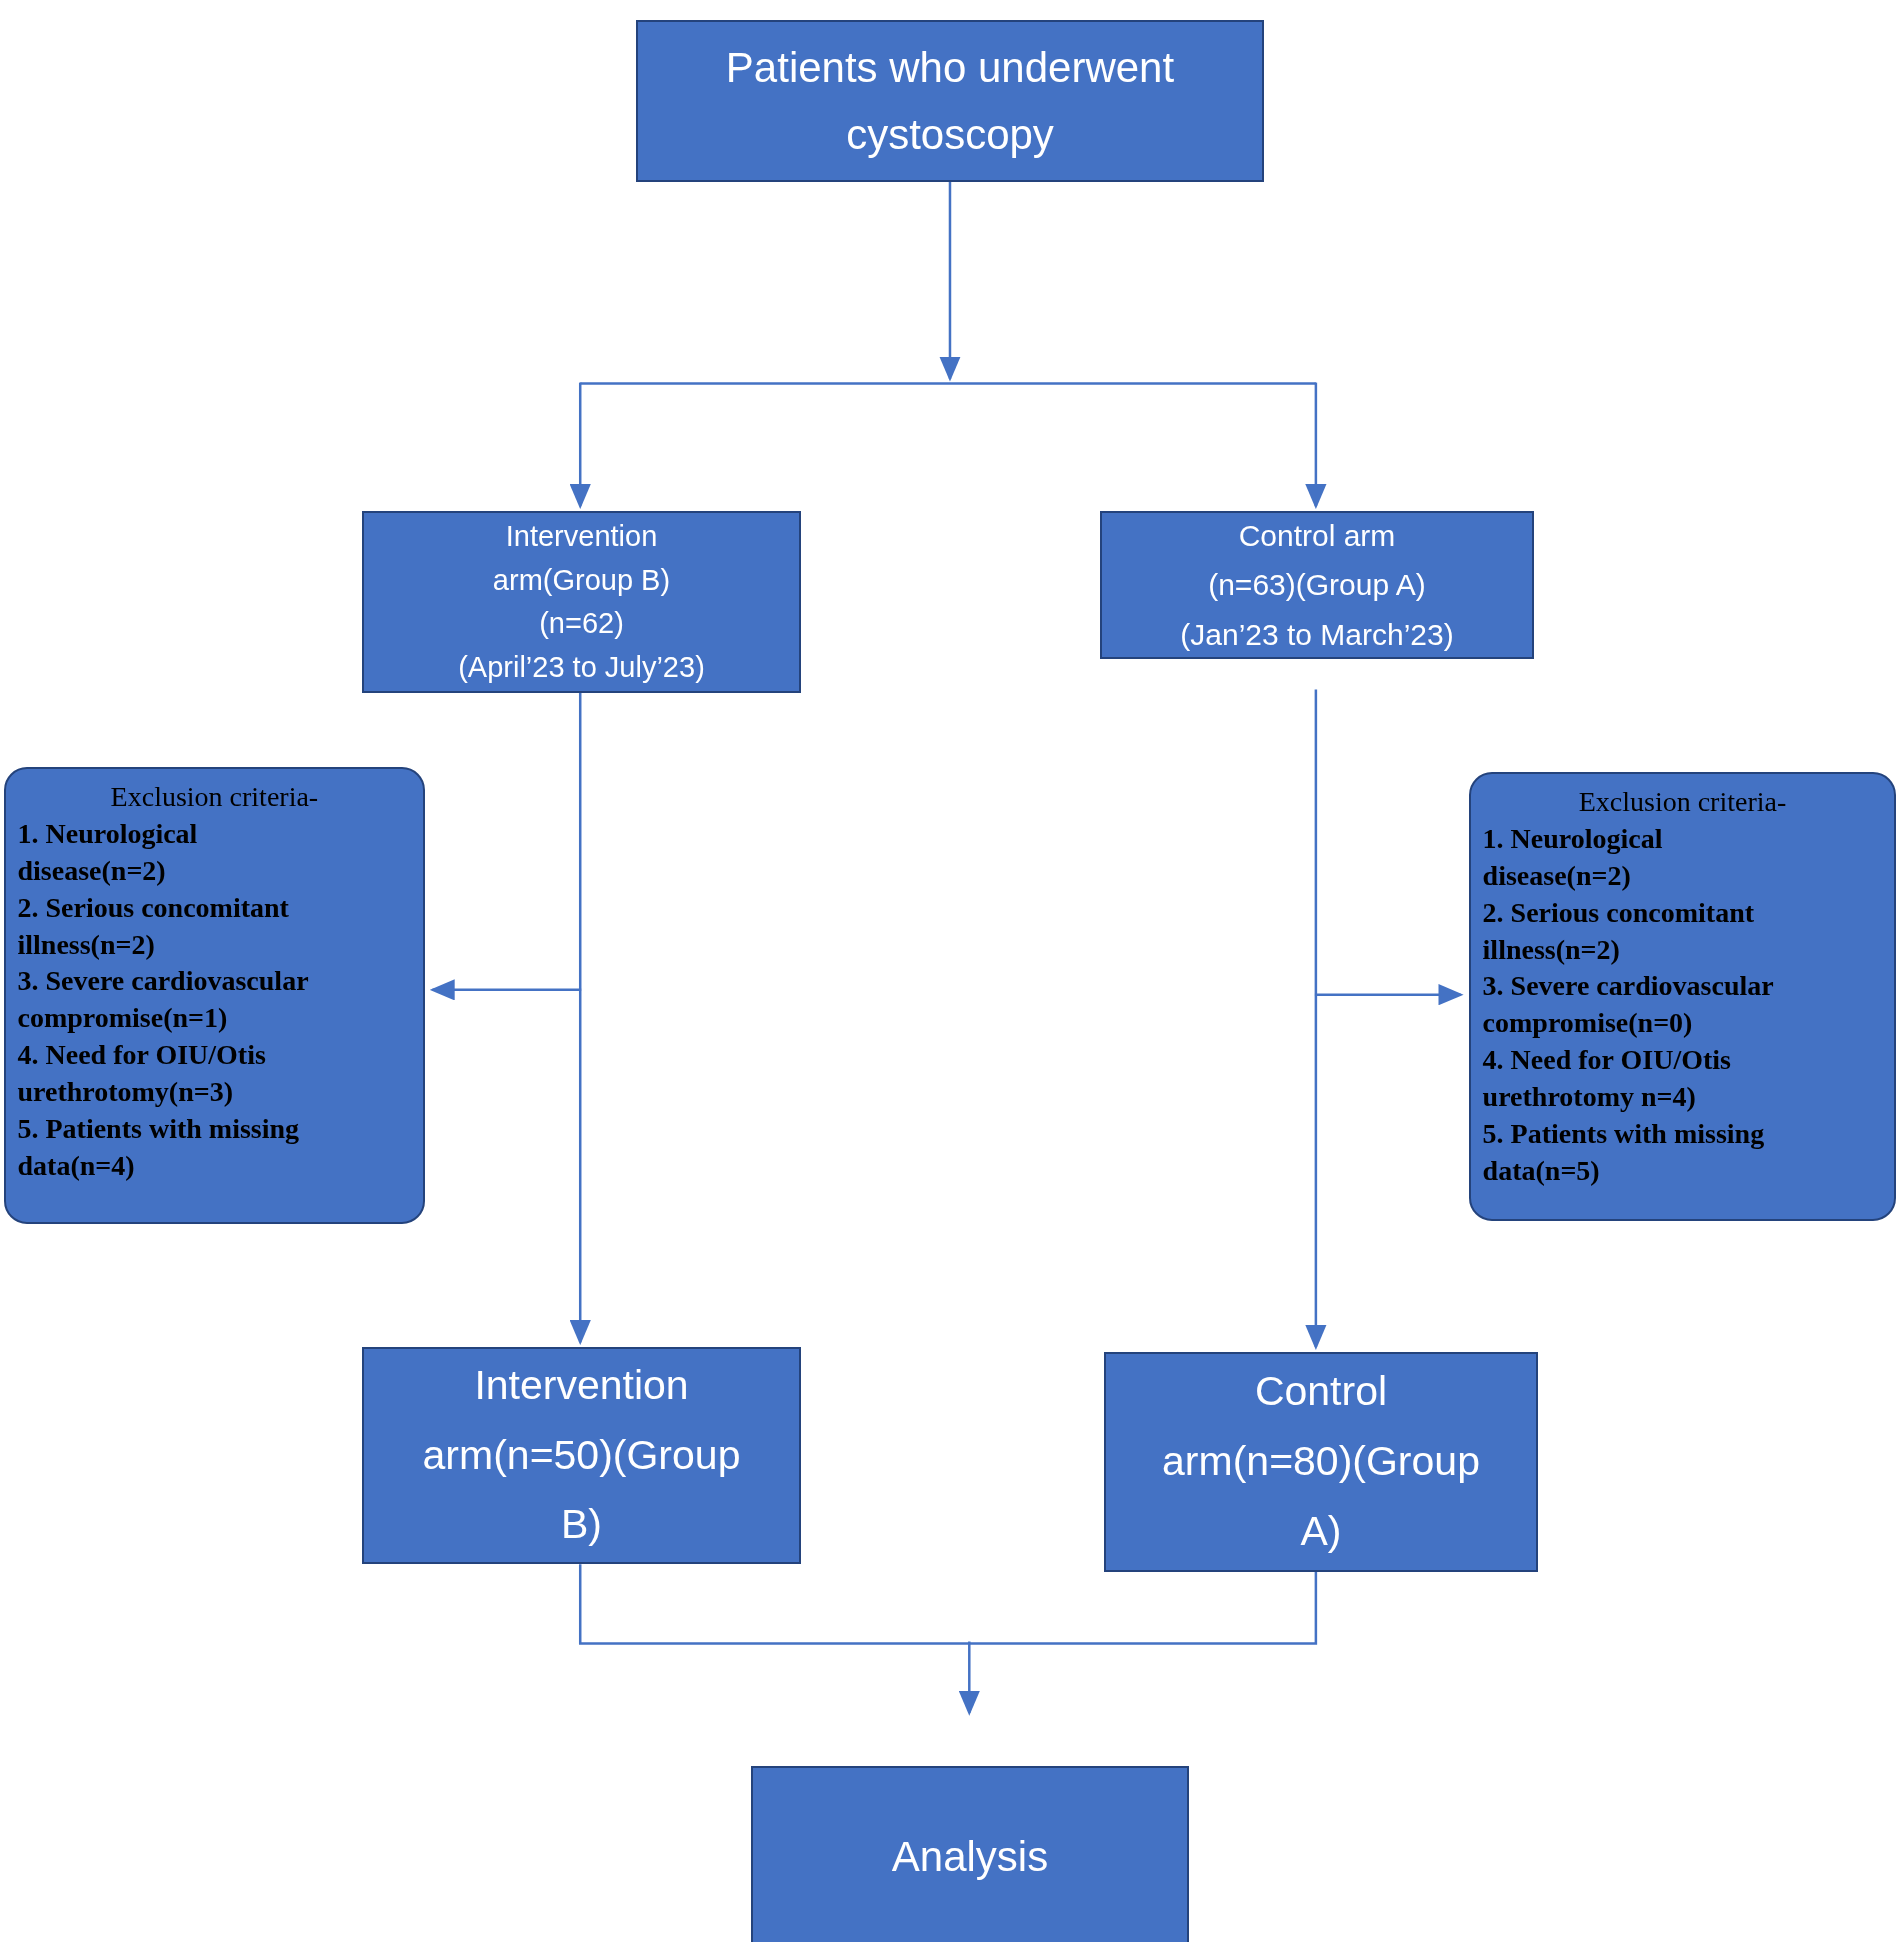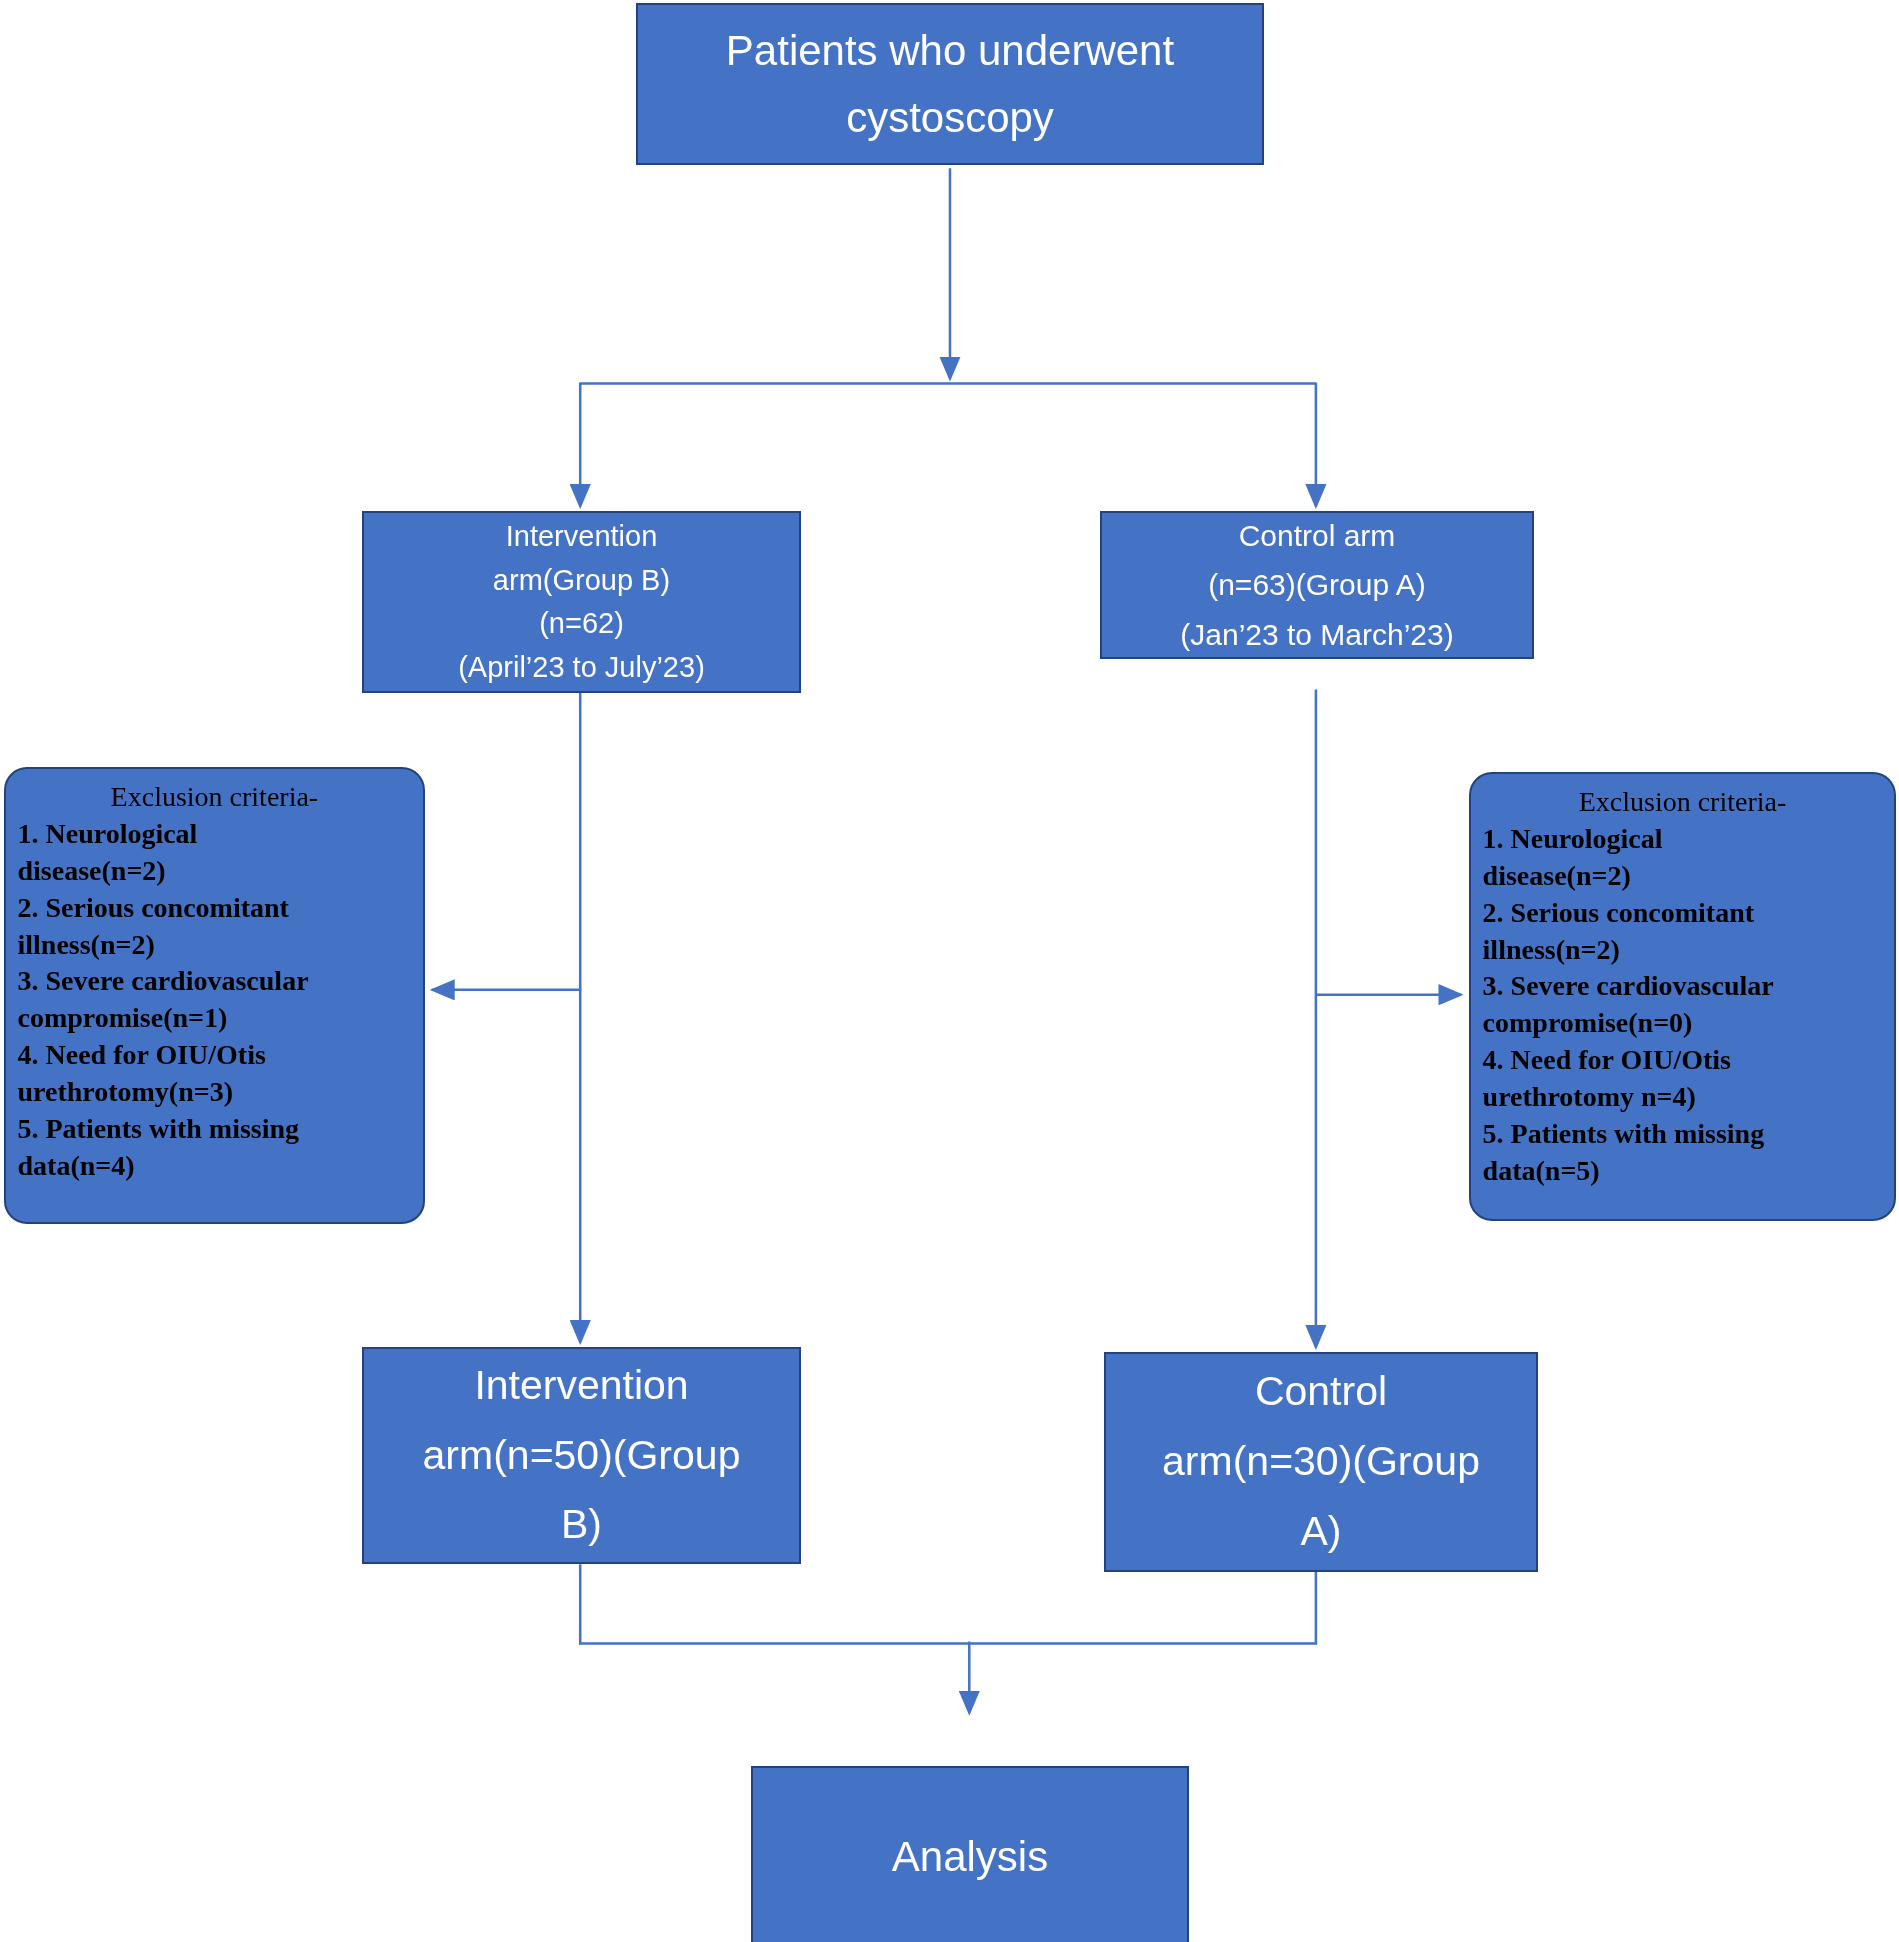--- a/index.html
+++ b/index.html
@@ -35,21 +35,21 @@
     background:var(--box-fill,#4472C4);
     border:2.9px solid var(--box-border,#24437C);
     color:var(--text-light,#FFFFFF);
     display:flex;
     align-items:center;
     justify-content:center;
     text-align:center;
     white-space:pre-line;
     z-index:1;
   }
-  .node-top{left:636px;top:3px;width:628px;height:162px;font-size:42px;line-height:1.6;}
+  .node-top{left:636px;top:20px;width:628px;height:162px;font-size:42px;line-height:1.6;}
   .node-int-arm{left:362px;top:511px;width:439px;height:182px;font-size:29px;line-height:1.5;}
   .node-ctrl-arm{left:1100px;top:511px;width:434px;height:148px;font-size:30px;line-height:1.65;}
   .node-int-final{left:362px;top:1347px;width:439px;height:217px;font-size:41px;line-height:1.7;}
   .node-ctrl-final{left:1104px;top:1352px;width:434px;height:220px;font-size:41px;line-height:1.7;}
   .node-analysis{left:751px;top:1718px;width:438px;height:182px;font-size:42px;margin-top:48px;}
   .node-exclusion{
     flex-direction:column;
     align-items:stretch;
     justify-content:flex-start;
     color:var(--text-dark,#000000);
@@ -136,21 +136,21 @@
   </div>
 
   <div class="node node-int-final">
     <span>Intervention
 arm(n=50)(Group
 B)</span>
   </div>
 
   <div class="node node-ctrl-final">
     <span>Control
-arm(n=30)(Group
+arm(n=80)(Group
 A)</span>
   </div>
 
   <div class="node node-analysis">
     <span>Analysis</span>
   </div>
 
 </div>
 
 

